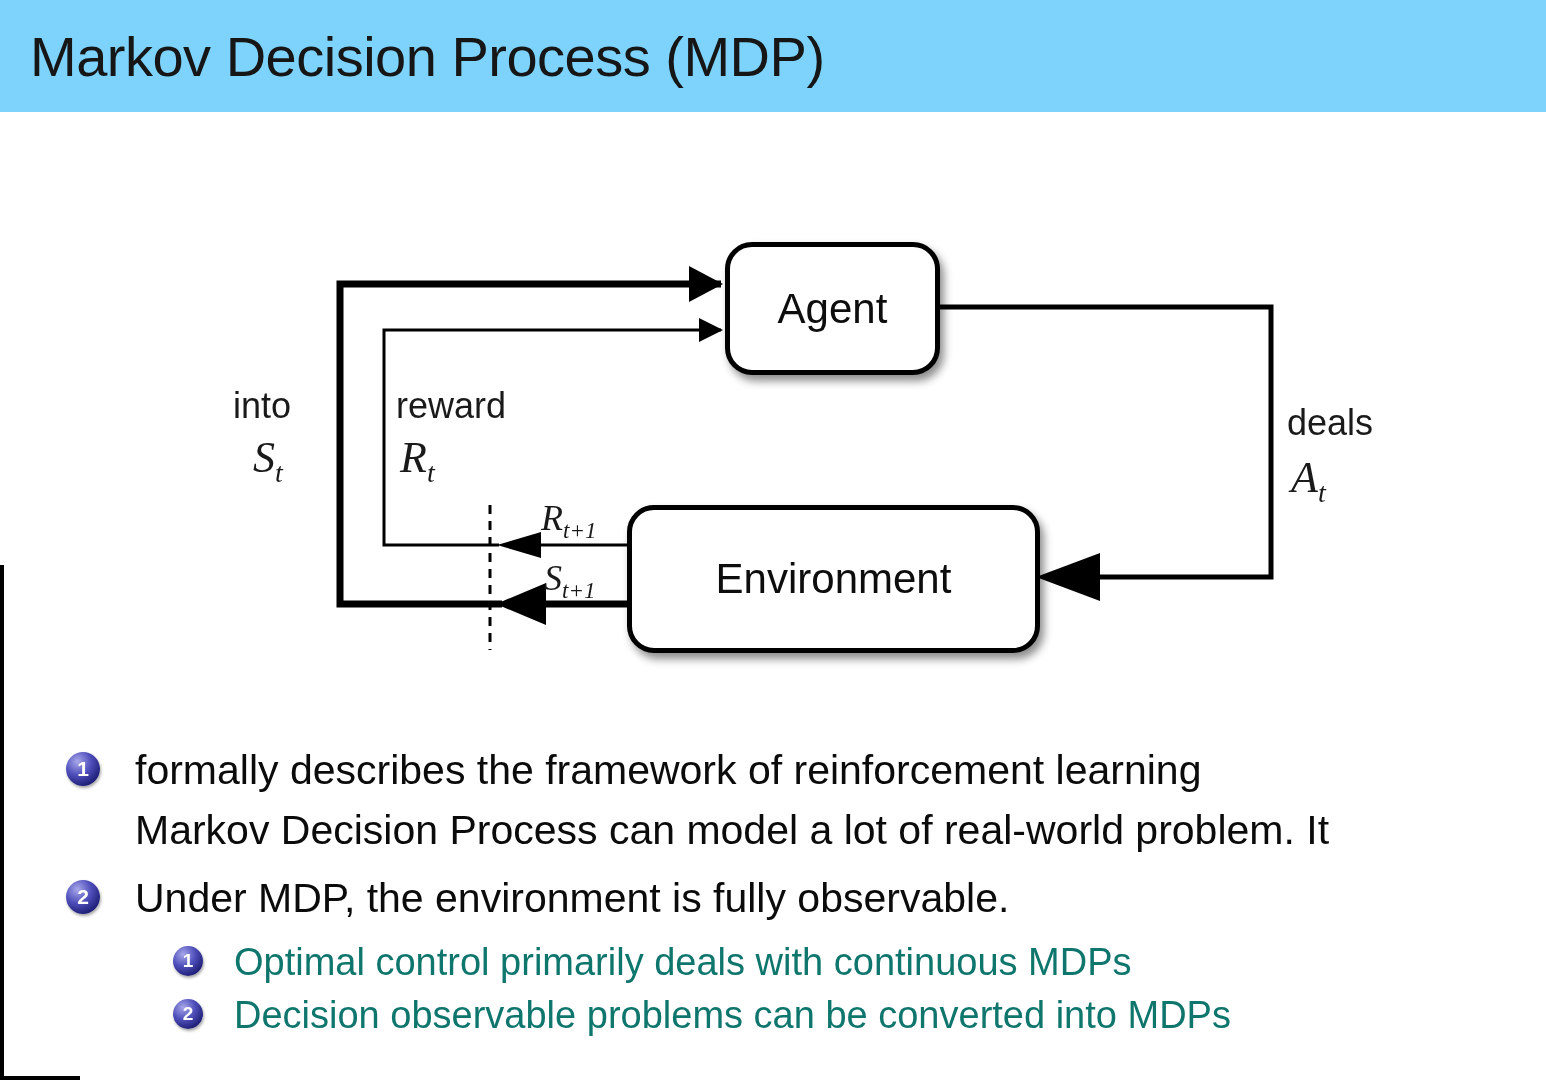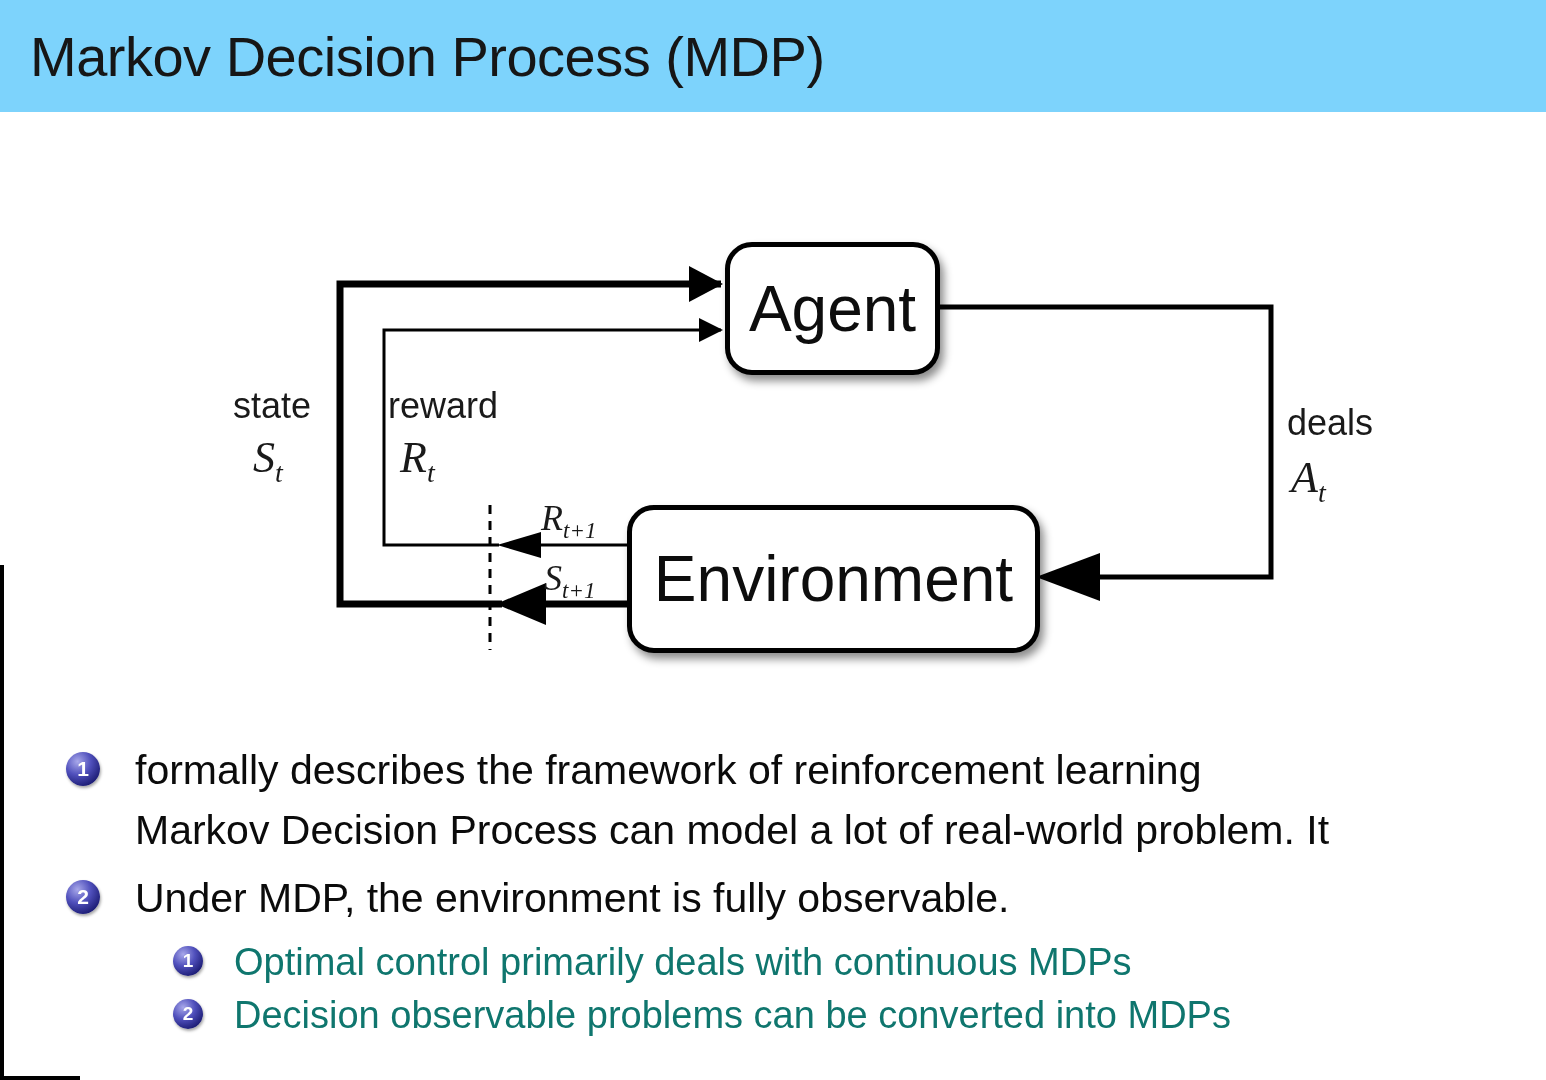--- a/index.html
+++ b/index.html
@@ -25,21 +25,21 @@
 
   
   .diagram-svg { position:absolute; left:0; top:0; width:1546px; height:1080px; z-index:1; }
   .box {
     position:absolute; background:#fff; border:5px solid #000; border-radius:27px;
     display:flex; align-items:center; justify-content:center; z-index:2;
     box-shadow:4px 6px 8px rgba(0,0,0,0.45);
   }
   .box.agent { left:725px; top:242px; width:205px; height:123px; }
   .box.env   { left:627px; top:505px; width:403px; height:138px; }
-  .box span { font-size:64px; color:#0d0d0d; }
+  .box span { font-size:42px; color:#0d0d0d; }
 
   .dlabel { position:absolute; font-size:36px; color:#1a1a1a; z-index:3; }
   .mlabel { position:absolute; z-index:3; font-family:Liberation Serif, serif; font-style:italic; color:#1a1a1a; }
   .mlabel .mmain { font-size:44px; }
   .mlabel .msub  { font-size:28px; vertical-align:-10px; }
   .mlabel.small .mmain { font-size:36px; }
   .mlabel.small .msub  { font-size:23px; vertical-align:-8px; }
 
   
   .row { position:absolute; display:flex; align-items:flex-start; z-index:3; }
@@ -88,24 +88,24 @@
     <path d="M 490 505 V 650" fill="none" stroke="#000" stroke-width="3" stroke-dasharray="9 7"></path>
   </svg>
 
   <div class="box agent">
     <span>Agent</span>
   </div>
   <div class="box env">
     <span>Environment</span>
   </div>
 
-  <div class="dlabel" style="left:233px; top:385px;">state</div>
+  <div class="dlabel" style="left:233px; top:385px;">into</div>
   <div class="mlabel" style="left:253px; top:432px;"><span class="mmain">S</span><span class="msub">t</span></div>
 
-  <div class="dlabel" style="left:388px; top:385px;text-align:center;">reward</div>
+  <div class="dlabel" style="left:396px; top:385px;text-align:center;">reward</div>
   <div class="mlabel" style="left:400px; top:432px;"><span class="mmain">R</span><span class="msub">t</span></div>
 
   <div class="dlabel" style="left:1287px; top:402px;">deals</div>
   <div class="mlabel" style="left:1291px; top:452px;"><span class="mmain">A</span><span class="msub">t</span></div>
 
   <div class="mlabel small" style="left:541px; top:497px;"><span class="mmain">R</span><span class="msub">t+1</span></div>
   <div class="mlabel small" style="left:544px; top:557px;"><span class="mmain">S</span><span class="msub">t+1</span></div>
 
   <div class="row lvl1" style="left:66px; top:740px;">
     <span class="ball">1</span>

